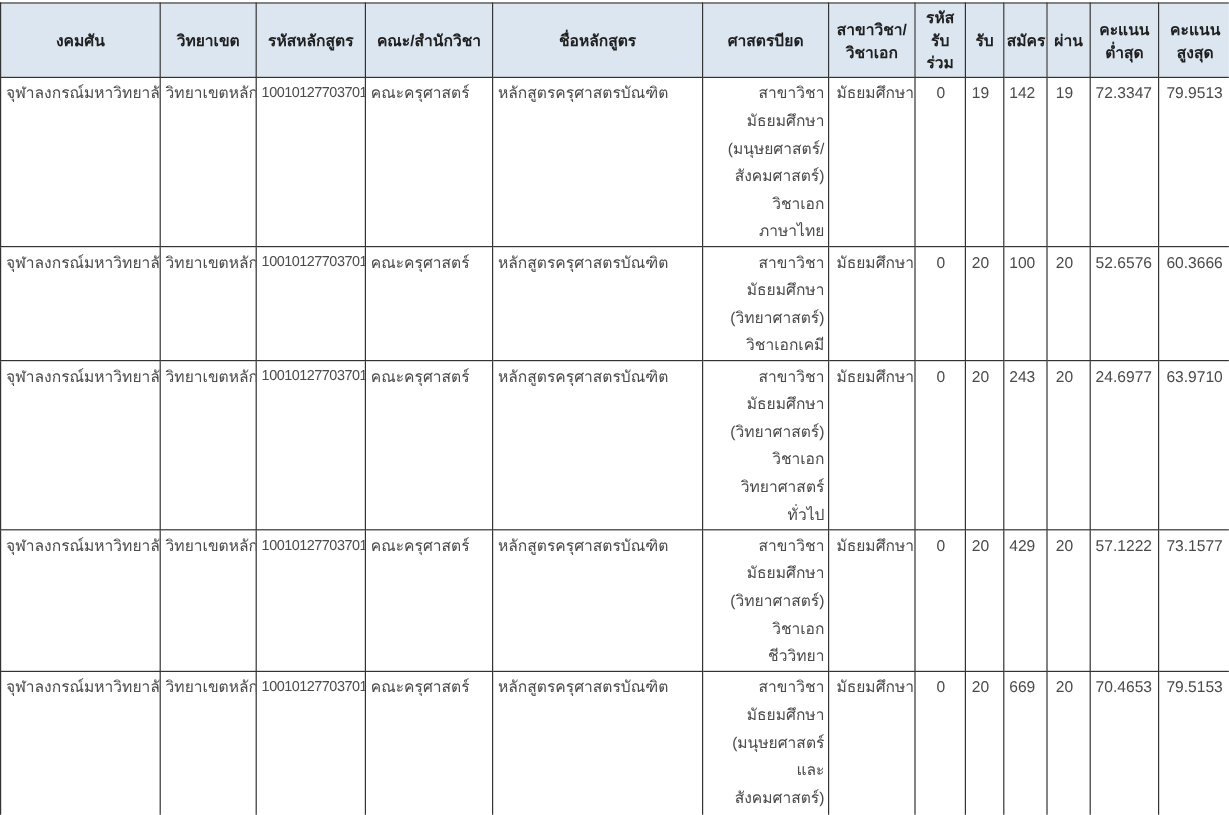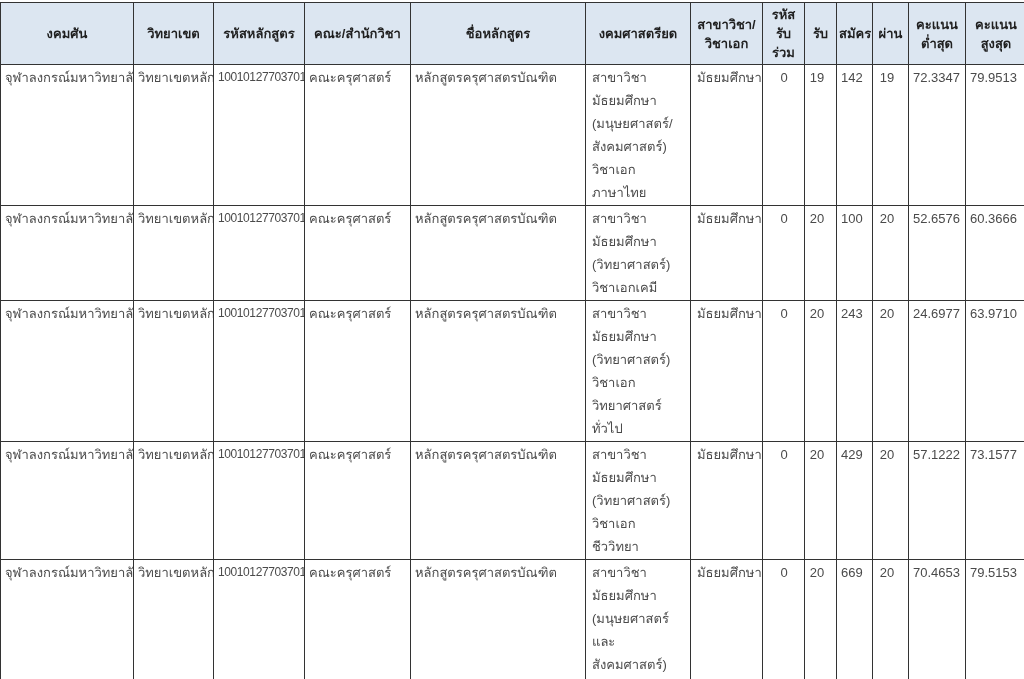--- a/index.html
+++ b/index.html
@@ -45,24 +45,24 @@
   tbody tr:nth-child(7) { height: 89px; }
   tbody tr:nth-child(8) { height: 90px; }
 
   tbody td {
     vertical-align: top;
     line-height: 23px;
     padding: 1px 3px 1px 4px;
   }
   td.txt  { text-align: left; white-space: nowrap; }
   td.codecell { white-space: nowrap; font-size: 12px; letter-spacing: -0.4px; }
-  td.wrap { text-align: left; white-space: pre-line; padding-left: 6px; }
+  td.wrap { text-align: right; white-space: pre-line; padding-left: 6px; }
   td.ctr  { text-align: center; }
   td.num  { text-align: center; padding-right: 11px; }
-  td.score{ padding-right: 7px; }
+  td.score{ text-align: right; padding-right: 7px; }
 </style>
 </head>
 <body>
 
 <table class="adm">
   <colgroup>
     <col style="width:133px">
       <col style="width:80px">
       <col style="width:91px">
     <col style="width:106px">
@@ -76,21 +76,21 @@
       <col style="width:57px">
     <col style="width:61px">
   </colgroup>
   <thead>
     <tr>
       <th>งคมศัน</th>
       <th>วิทยาเขต</th>
       <th>รหัสหลักสูตร</th>
       <th>คณะ/สำนักวิชา</th>
       <th>ชื่อหลักสูตร</th>
-      <th>งคมศาสตรียด</th>
+      <th>ศาสตรบียด</th>
       <th>สาขาวิชา/
 วิชาเอก</th>
       <th>รหัสรับ
 ร่วม</th>
       <th>รับ</th>
       <th>สมัคร</th>
       <th>ผ่าน</th>
       <th>คะแนนต่ำสุด</th>
       <th>คะแนนสูงสุด</th>
     </tr>

